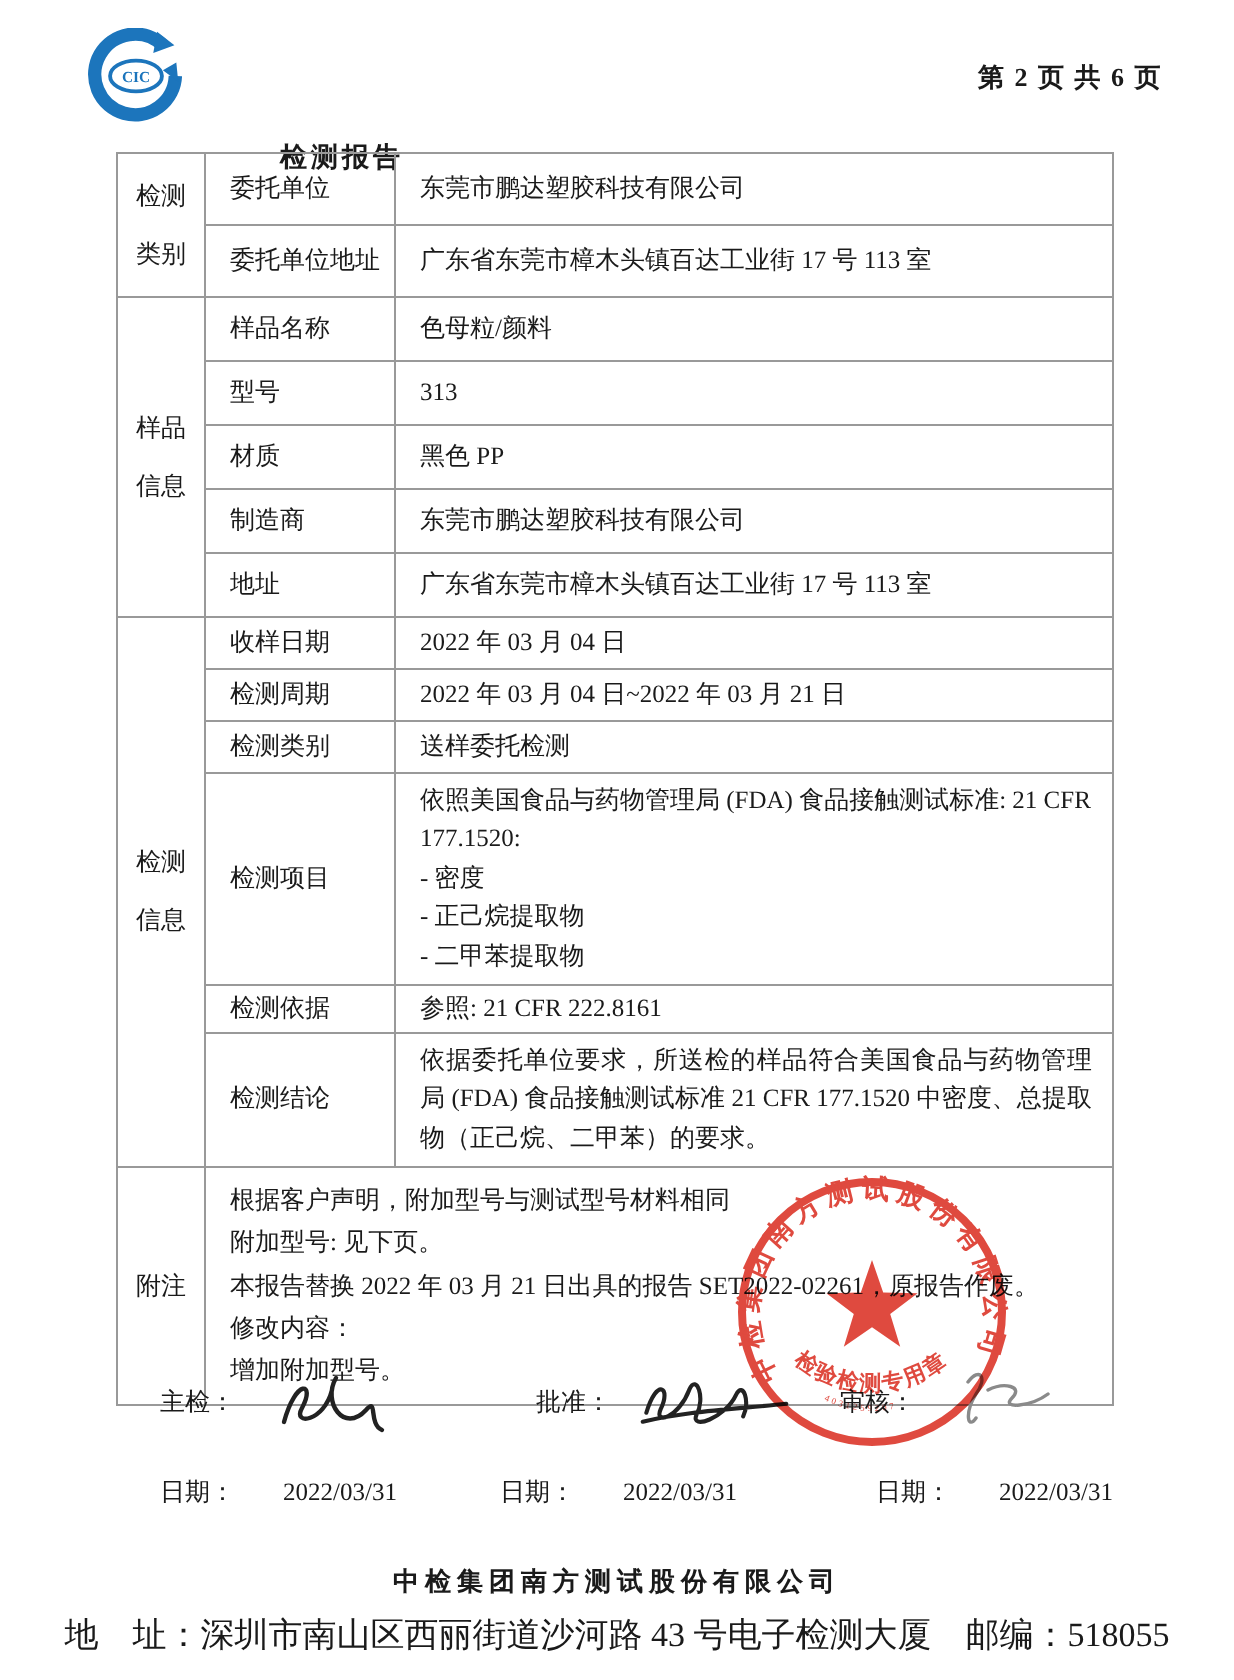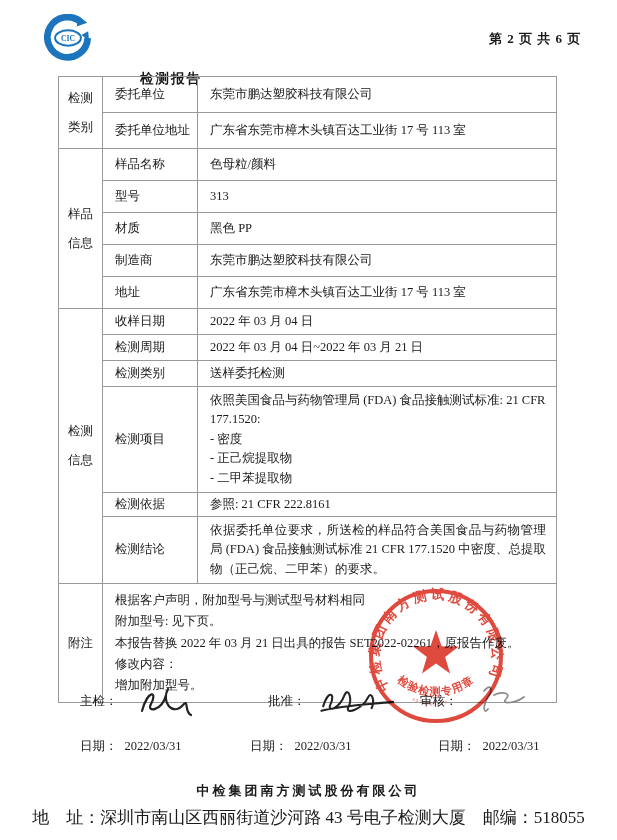--- a/index.html
+++ b/index.html
@@ -30,21 +30,21 @@
   td.remark   { white-space:pre-line; line-height:1.7; padding:6px 12px; }
   
   .stamp { position:absolute; left:361px; top:581px; width:150px; height:150px; z-index:5;
            mix-blend-mode:multiply; opacity:.92; }
   
   .sig-grid { position:absolute; left:58px; top:678px; width:500px; z-index:2;
               display:grid; grid-template-columns:170px 170px 1fr; row-gap:14px; }
   .sig-cell  { display:flex; align-items:center; padding-left:22px; height:46px; }
   .sig-label { font-size:12.5px; white-space:nowrap; }
   .sig-art   { margin-left:10px; }
-  .date-cell { display:flex; align-items:baseline; gap:7px; padding-left:22px; font-size:12.5px; }
+  .date-cell { display:flex; align-items:baseline; gap:24px; padding-left:22px; font-size:12.5px; }
   
   .footer { position:absolute; left:0; right:0; top:782px; text-align:center; z-index:1; }
   .f-company { font-size:13px; font-weight:bold; letter-spacing:3px; margin-bottom:6px; }
   .f-line { font-size:17px; line-height:1.45; }
   .f-link { color:#0000cc; text-decoration:underline; cursor:pointer; }
 </style>
 </head>
 <body>
 
 <div class="page">

